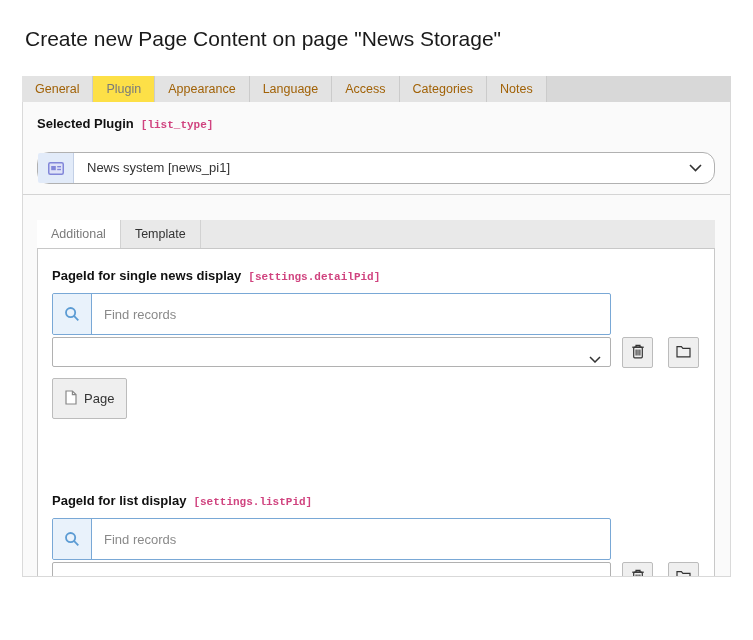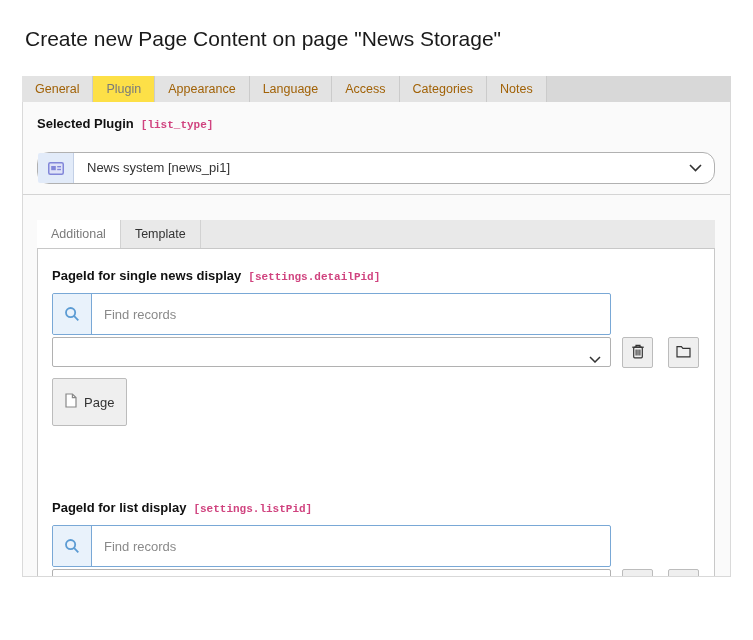--- a/index.html
+++ b/index.html
@@ -94,21 +94,21 @@
 
   .icon-btn {
     width: 31px; height: 31px; background: #efefef; border: 1px solid #bcbcbc;
     border-radius: 2px; display: flex; align-items: center; justify-content: center;
     cursor: pointer; padding: 0;
   }
   .icon-btn.trash { margin-left: 11px; }
   .icon-btn.folder { margin-left: 15px; }
 
   .page-btn {
-    margin-top: 10px; height: 48px; padding: 0 12px;
+    margin-top: 10px; height: 41px; padding: 0 12px;
     background: #efefef; border: 1px solid #bcbcbc; border-radius: 2px;
     display: inline-flex; align-items: center; gap: 7px;
     font-size: 13px; color: #333; font-family: "Liberation Sans", sans-serif; cursor: pointer;
   }
 </style>
 </head>
 <body>
 
 <h1 class="page-title">Create new Page Content on page "News Storage"</h1>
 

